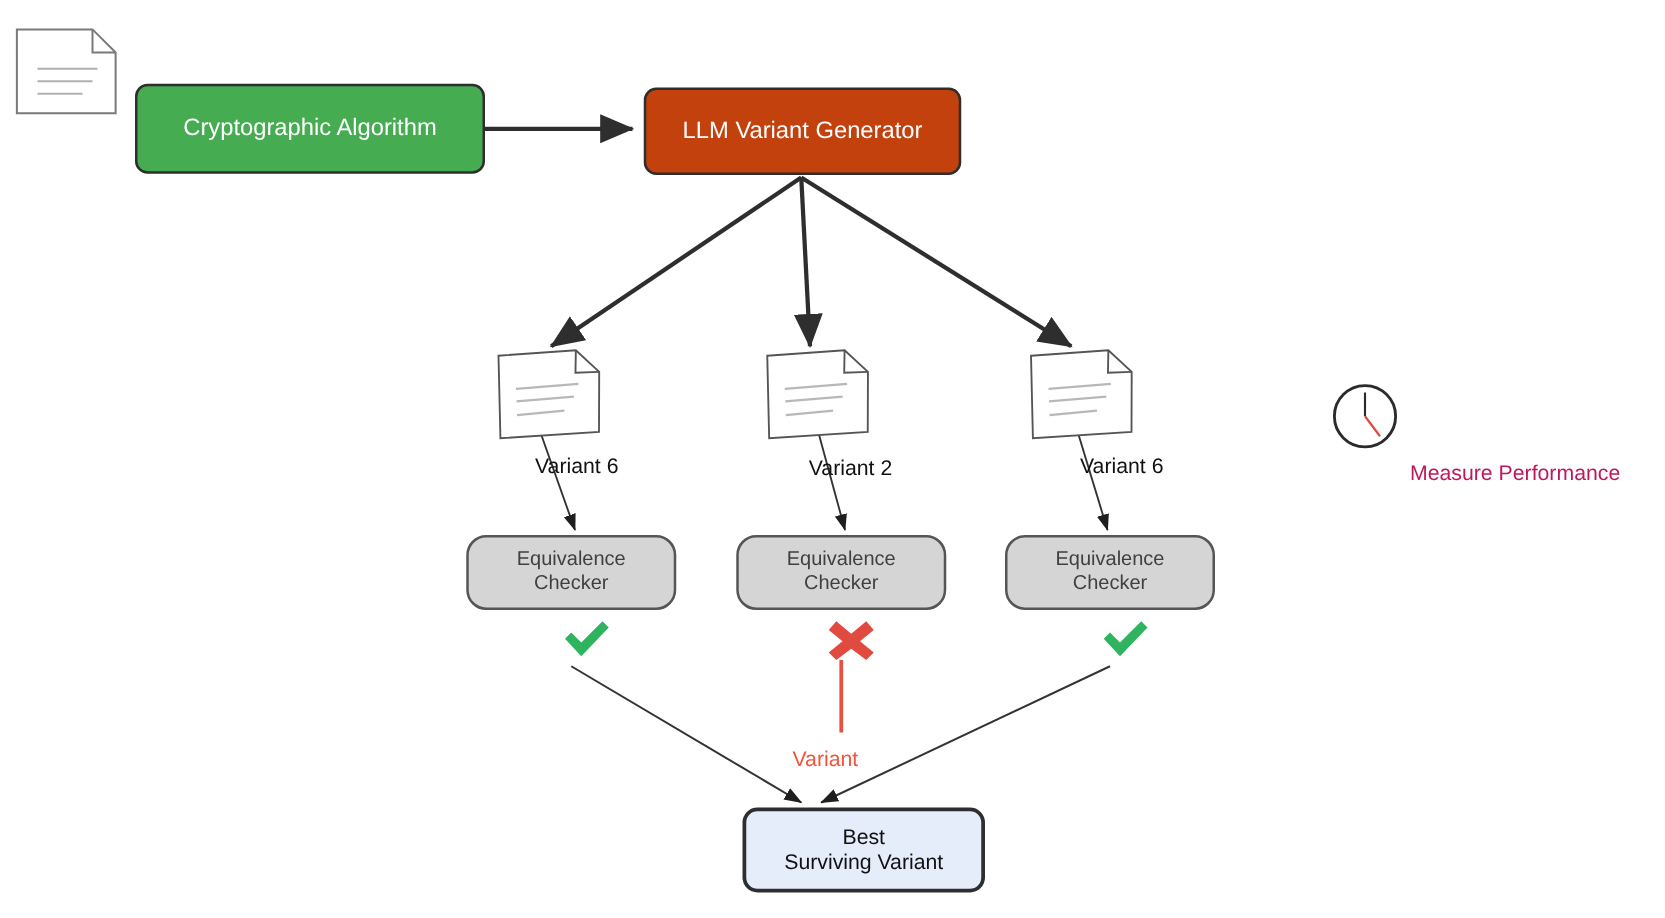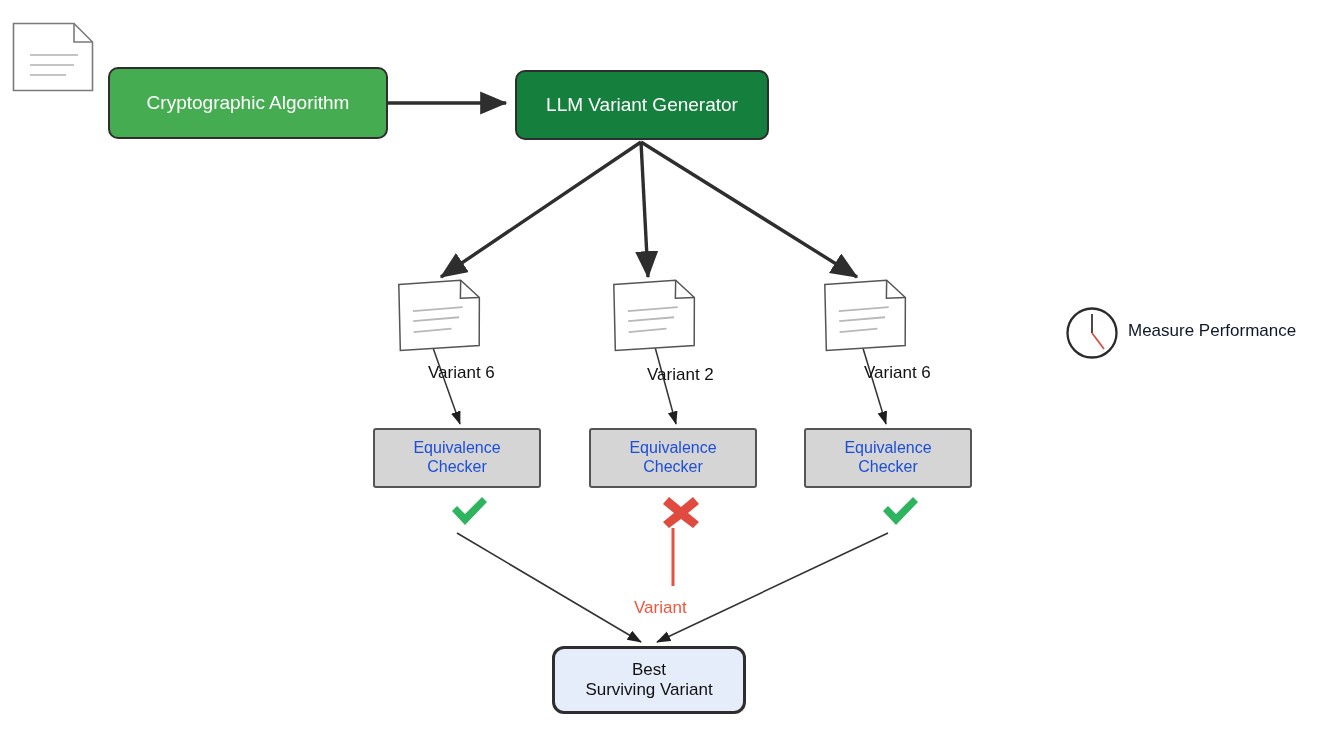--- a/index.html
+++ b/index.html
@@ -36,59 +36,61 @@
     line-height: 1.18;
     white-space: pre-line;
   }
   .node-green {
     background: #46ac52;
     border: 2px solid #2e2e2e;
     color: #ffffff;
     font-size: 19px;
   }
   .node-purple {
-    background: #15803d;
+    background: #c2410c;
     border: 2px solid #2e2e2e;
     color: #ffffff;
     font-size: 19px;
   }
   .node-gray {
     background: #d5d5d5;
     border: 2px solid #555555;
-    color: #1d4ed8;
+    color: #404040;
     font-size: 16px;
-    border-radius: 3px;
+    border-radius: 16px;
   }
   .node-blue {
     background: #e6edfa;
     border: 3px solid #2e2e2e;
     color: #111111;
     font-size: 17px;
     border-radius: 12px;
+    margin-left: 42px;
   }
   .doc-icon {
     position: absolute;
   }
   .plain-label {
     position: absolute;
     font-size: 17px;
     color: #111111;
     white-space: nowrap;
   }
   .rejected-label {
     position: absolute;
     font-size: 17px;
     color: #f2543d;
     white-space: nowrap;
   }
   .legend-label {
     position: absolute;
     font-size: 17px;
-    color: #0f172a;
+    color: #be185d;
     white-space: nowrap;
+    margin-top: 48px;
   }
   .mark {
     position: absolute;
   }
 </style>
 </head>
 <body>
 
 <div id="canvas">
 

